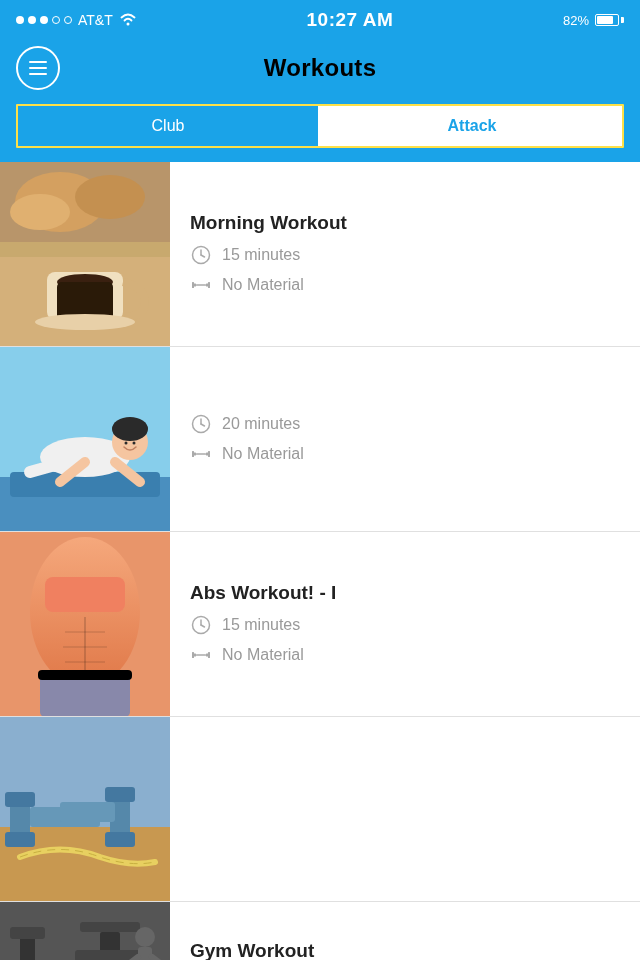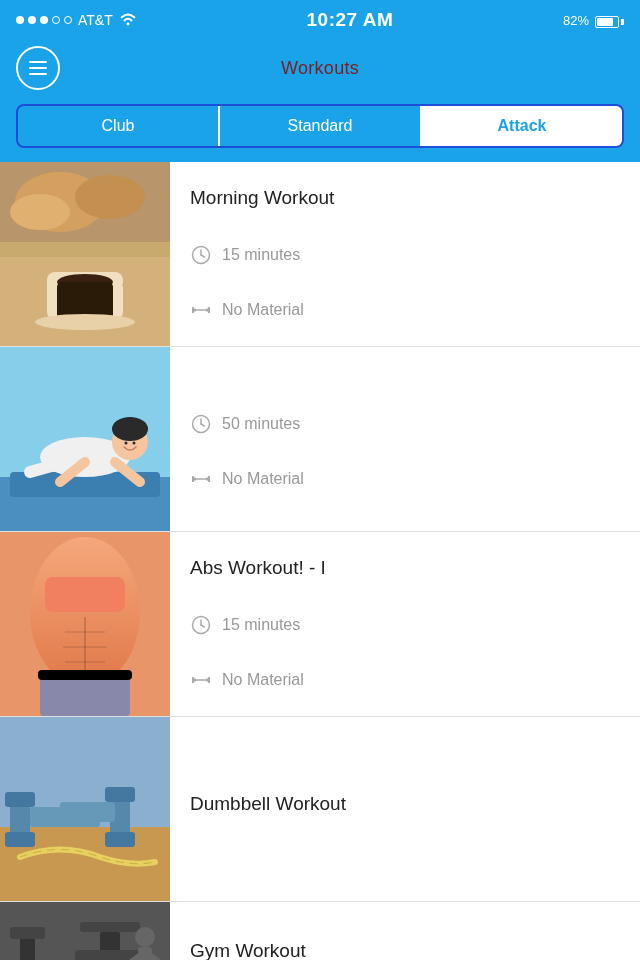--- a/index.html
+++ b/index.html
@@ -41,21 +41,21 @@
       display: inline-block;
       font-size: 14px;
     }
     .status-center {
       font-size: 19px;
       font-weight: 600;
       letter-spacing: 0.5px;
     }
     .status-right {
       display: flex;
-      align-items: flex-end;
+      align-items: center;
       gap: 6px;
       font-size: 13px;
       font-weight: 500;
     }
     .battery {
       display: inline-flex;
       align-items: center;
       gap: 2px;
     }
     .battery-body {
@@ -96,35 +96,35 @@
       display: flex; align-items: center; justify-content: center;
       cursor: pointer;
     }
     .hamburger {
       display: flex; flex-direction: column; gap: 4px;
     }
     .hamburger span {
       width: 18px; height: 2px; background: white; border-radius: 1px;
     }
     .header-title {
-      color: #7f1d1d;
-      font-size: 18px;
-      font-weight: 400;
+      color: #000000;
+      font-size: 24px;
+      font-weight: 700;
       letter-spacing: 0.3px;
     }
 
     
     .tab-bar {
       background: #1aa3e8;
       padding: 0 16px 14px;
     }
     .tabs {
       display: flex;
-      border: 2px solid #1d4ed8;
-      border-radius: 8px;
+      border: 2px solid #fde047;
+      border-radius: 1px;
       overflow: hidden;
     }
     .tab {
       flex: 1;
       height: 40px;
       display: flex; align-items: center; justify-content: center;
       color: white;
       font-size: 16px;
       font-weight: 500;
       cursor: pointer;
@@ -172,34 +172,33 @@
     .workout-info {
       padding: 24px 20px;
       display: flex;
       flex-direction: column;
       justify-content: center;
       gap: 10px;
       flex: 1;
     }
     .workout-name {
       font-size: 19px;
-      font-weight: 400;
+      font-weight: 700;
       color: #222;
       line-height: 1.2;
     }
     .workout-meta {
       display: flex;
       flex-direction: column;
       gap: 8px;
     }
     .meta-row {
       display: flex;
       align-items: center;
       gap: 10px;
-      margin-top: 25px;
     }
     .meta-icon {
       width: 22px; height: 22px;
       display: flex; align-items: center; justify-content: center;
       flex-shrink: 0;
     }
     .meta-text {
       font-size: 16px;
       color: #999;
     }
@@ -260,23 +259,20 @@
   </div>
   <span class="header-title">Workouts</span>
 </div>
 
 <div class="tab-bar">
   <div class="tabs">
     <div class="tab">
       <span>Club</span>
     </div>
     <div class="tab-divider"></div>
-    <div class="tab">
-      <span>Standard</span>
-    </div>
     <div class="tab-divider"></div>
     <div class="tab active">
       <span>Attack</span>
     </div>
   </div>
 </div>
 
 <div class="workout-list">
 
   <div class="workout-item">
@@ -359,21 +355,21 @@
     <div class="workout-info">
       <div class="workout-meta">
         <div class="meta-row">
           <div class="meta-icon clock-icon">
             <svg viewBox="0 0 20 20" fill="none">
               <circle cx="10" cy="10" r="8.5" stroke="#aaa" stroke-width="1.5"></circle>
               <line x1="10" y1="5" x2="10" y2="10" stroke="#aaa" stroke-width="1.5" stroke-linecap="round"></line>
               <line x1="10" y1="10" x2="13.5" y2="12" stroke="#aaa" stroke-width="1.5" stroke-linecap="round"></line>
             </svg>
           </div>
-          <span class="meta-text">50 minutes</span>
+          <span class="meta-text">20 minutes</span>
         </div>
         <div class="meta-row">
           <div class="meta-icon dumbbell-icon">
             <svg viewBox="0 0 20 20" fill="none">
               <rect x="2" y="8.5" width="3" height="3" rx="0.5" fill="#aaa"></rect>
               <rect x="1" y="7" width="2" height="6" rx="0.5" fill="#aaa"></rect>
               <rect x="15" y="8.5" width="3" height="3" rx="0.5" fill="#aaa"></rect>
               <rect x="17" y="7" width="2" height="6" rx="0.5" fill="#aaa"></rect>
               <rect x="5" y="9.2" width="10" height="1.6" rx="0.5" fill="#aaa"></rect>
             </svg>
@@ -455,21 +451,20 @@
         <rect x="105" y="70" width="30" height="15" rx="3" fill="#4478a0"></rect>
         <rect x="105" y="115" width="30" height="15" rx="3" fill="#4478a0"></rect>
         <rect x="60" y="85" width="55" height="20" rx="3" fill="#6698b8"></rect>
 
         <path d="M20 140 Q60 125 100 140 Q130 150 155 145" stroke="#e8d060" stroke-width="6" fill="none" stroke-linecap="round"></path>
 
         <path d="M20 140 Q60 125 100 140 Q130 150 155 145" stroke="#c8b040" stroke-width="1" fill="none" stroke-dasharray="8,6"></path>
       </svg>
     </div>
     <div class="workout-info">
-      <div class="workout-name">Dumbbell Workout</div>
       <div class="workout-meta">
       </div>
     </div>
   </div>
 
   <div class="workout-item partial">
     <div class="workout-thumb" style="height:100px;">
       <svg width="170" height="100" viewBox="0 0 170 100" xmlns="http://www.w3.org/2000/svg">
         <rect width="170" height="100" fill="#555"></rect>
 

